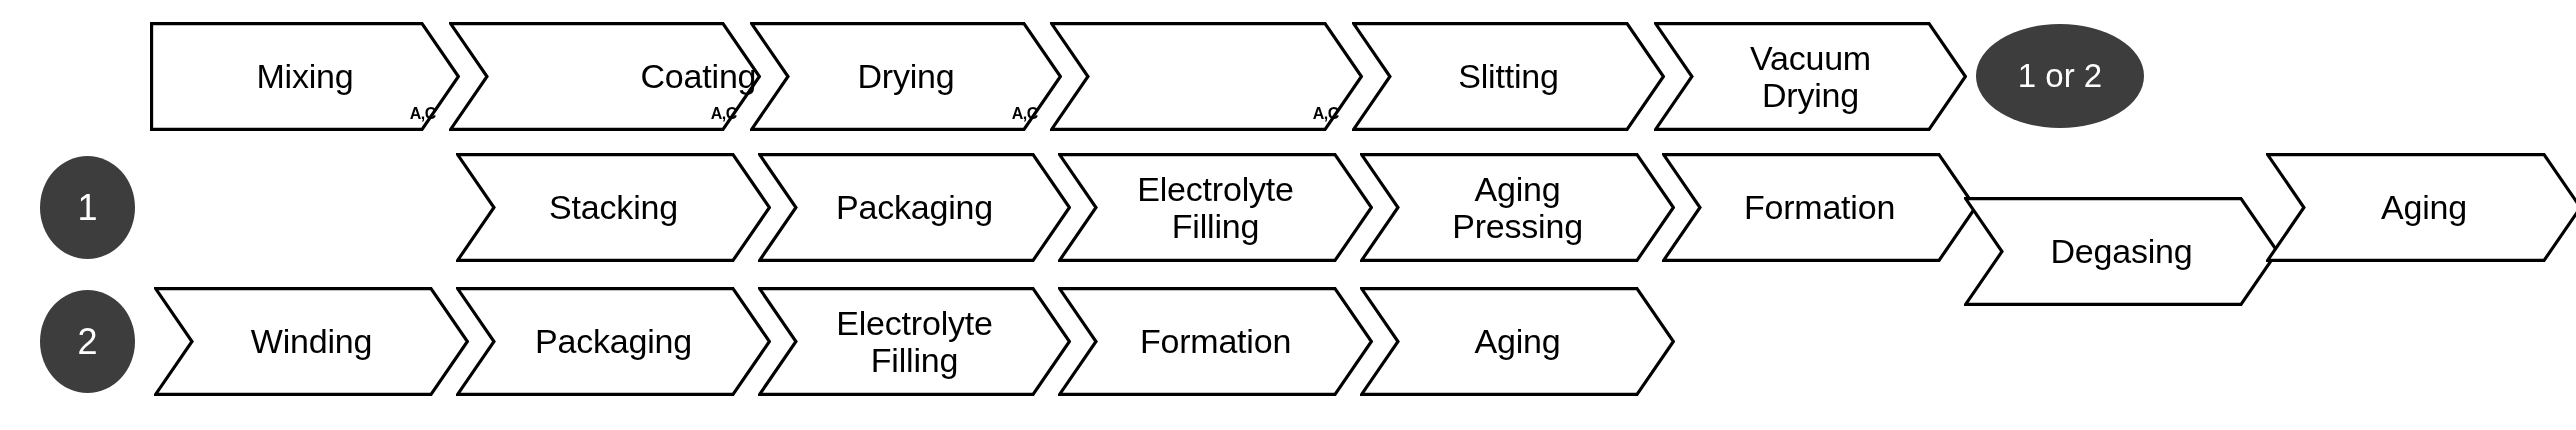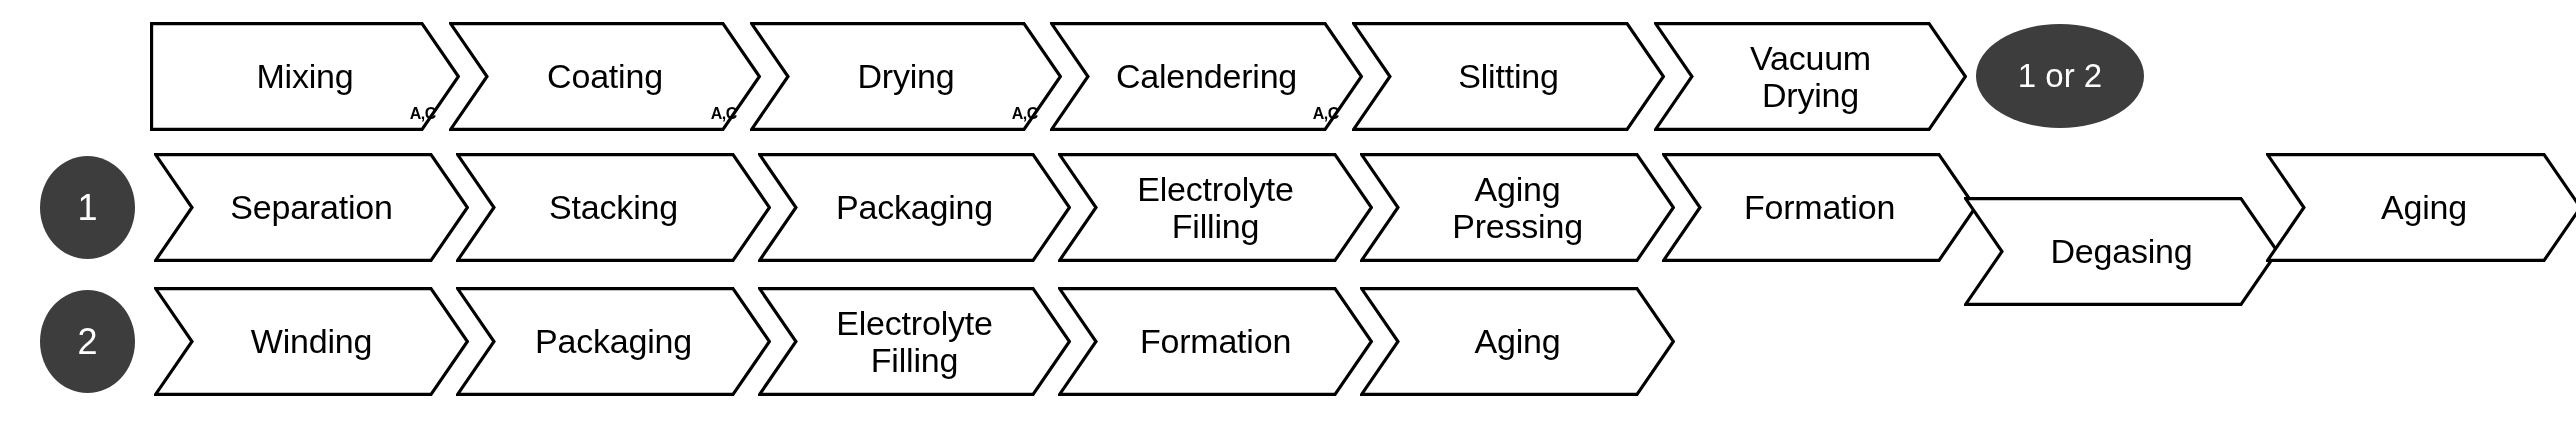--- a/index.html
+++ b/index.html
@@ -92,64 +92,57 @@
 <div id="diagram">
 
   <div class="row" id="row-0" style="top: 22px; height: 109px;">
       <div class="step" style="left: 134px; top: 0px; width: 310px; height: 109px;">
         <svg viewBox="0 0 392 138" preserveAspectRatio="none" aria-hidden="true">
           <path d="M 2 2 L 344 2 L 390 69 L 344 136 L 2 136 Z" fill="#ffffff" stroke="#000000" stroke-width="4" stroke-linejoin="miter"></path>
         </svg>
         <span class="step-text">Mixing</span>
         <span class="sub">A,C</span>
       </div>
-      <div class="step" style="left: 433px; top: 0px; width: 312px; height: 109px;">
+      <div class="step" style="left: 433px; top: 0px; width: 312px; height: 109px; text-align: right;">
         <svg viewBox="0 0 394 138" preserveAspectRatio="none" aria-hidden="true">
           <path d="M 2 2 L 346 2 L 392 69 L 346 136 L 2 136 L 48 69 Z" fill="#ffffff" stroke="#000000" stroke-width="4" stroke-linejoin="miter"></path>
         </svg>
         <span class="step-text">Coating</span>
         <span class="sub">A,C</span>
       </div>
       <div class="step" style="left: 734px; top: 0px; width: 312px; height: 109px;">
         <svg viewBox="0 0 394 138" preserveAspectRatio="none" aria-hidden="true">
           <path d="M 2 2 L 346 2 L 392 69 L 346 136 L 2 136 L 48 69 Z" fill="#ffffff" stroke="#000000" stroke-width="4" stroke-linejoin="miter"></path>
         </svg>
         <span class="step-text">Drying</span>
         <span class="sub">A,C</span>
       </div>
       <div class="step" style="left: 1034px; top: 0px; width: 313px; height: 109px;">
         <svg viewBox="0 0 396 138" preserveAspectRatio="none" aria-hidden="true">
           <path d="M 2 2 L 348 2 L 394 69 L 348 136 L 2 136 L 48 69 Z" fill="#ffffff" stroke="#000000" stroke-width="4" stroke-linejoin="miter"></path>
         </svg>
-        <span class="step-text">Calendering</span>
         <span class="sub">A,C</span>
       </div>
       <div class="step" style="left: 1336px; top: 0px; width: 313px; height: 109px;">
         <svg viewBox="0 0 396 138" preserveAspectRatio="none" aria-hidden="true">
           <path d="M 2 2 L 348 2 L 394 69 L 348 136 L 2 136 L 48 69 Z" fill="#ffffff" stroke="#000000" stroke-width="4" stroke-linejoin="miter"></path>
         </svg>
         <span class="step-text">Slitting</span>
       </div>
       <div class="step" style="left: 1638px; top: 0px; width: 313px; height: 109px;">
         <svg viewBox="0 0 396 138" preserveAspectRatio="none" aria-hidden="true">
           <path d="M 2 2 L 348 2 L 394 69 L 348 136 L 2 136 L 48 69 Z" fill="#ffffff" stroke="#000000" stroke-width="4" stroke-linejoin="miter"></path>
         </svg>
         <span class="step-text">Vacuum
 Drying</span>
       </div>
       <div class="badge wide" style="left: 1960px; top: 1.6px; width: 168px; height: 104px; background: rgb(61, 61, 61); color: rgb(255, 255, 255);">1 or 2</div>
     </div>
   <div class="row" id="row-1" style="top: 153px; height: 109px;">
       <div class="badge" style="left: 24px; top: 3.2px; width: 95px; height: 103px; background: rgb(61, 61, 61); color: rgb(255, 255, 255);">1</div>
-      <div class="step" style="left: 138px; top: 0px; width: 315px; height: 109px;">
-        <svg viewBox="0 0 398 138" preserveAspectRatio="none" aria-hidden="true">
-          <path d="M 2 2 L 350 2 L 396 69 L 350 136 L 2 136 L 48 69 Z" fill="#ffffff" stroke="#000000" stroke-width="4" stroke-linejoin="miter"></path>
-        </svg>
-        <span class="step-text">Separation</span>
-      </div>
       <div class="step" style="left: 440px; top: 0px; width: 315px; height: 109px;">
         <svg viewBox="0 0 398 138" preserveAspectRatio="none" aria-hidden="true">
           <path d="M 2 2 L 350 2 L 396 69 L 350 136 L 2 136 L 48 69 Z" fill="#ffffff" stroke="#000000" stroke-width="4" stroke-linejoin="miter"></path>
         </svg>
         <span class="step-text">Stacking</span>
       </div>
       <div class="step" style="left: 742px; top: 0px; width: 313px; height: 109px;">
         <svg viewBox="0 0 396 138" preserveAspectRatio="none" aria-hidden="true">
           <path d="M 2 2 L 348 2 L 394 69 L 348 136 L 2 136 L 48 69 Z" fill="#ffffff" stroke="#000000" stroke-width="4" stroke-linejoin="miter"></path>
         </svg>

